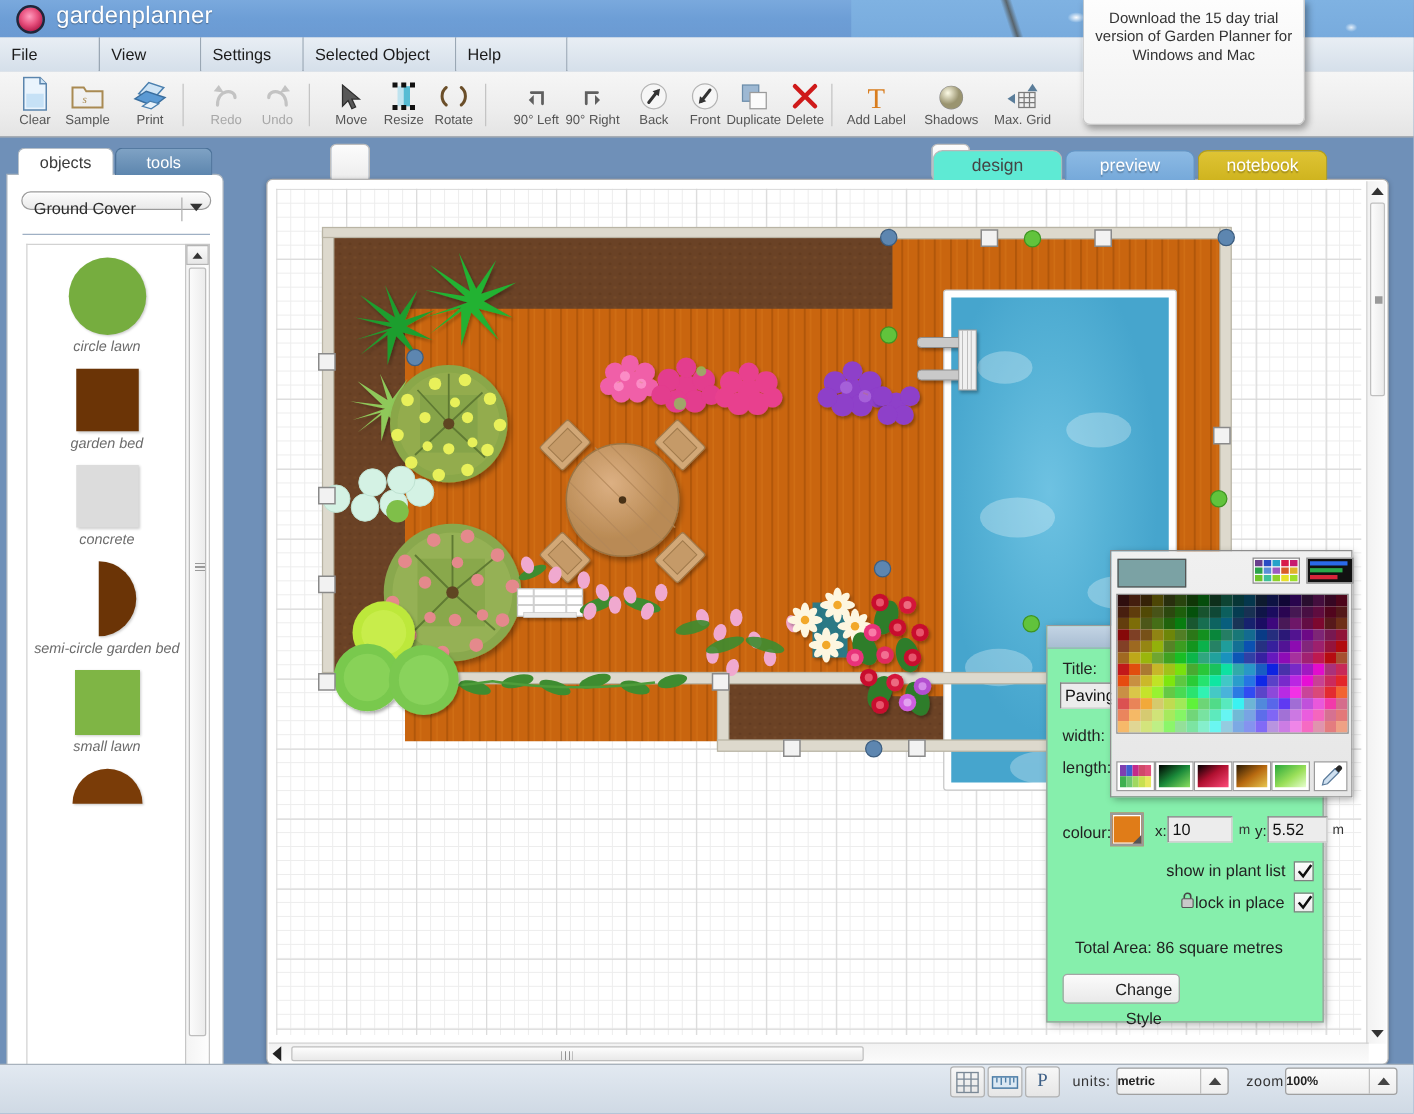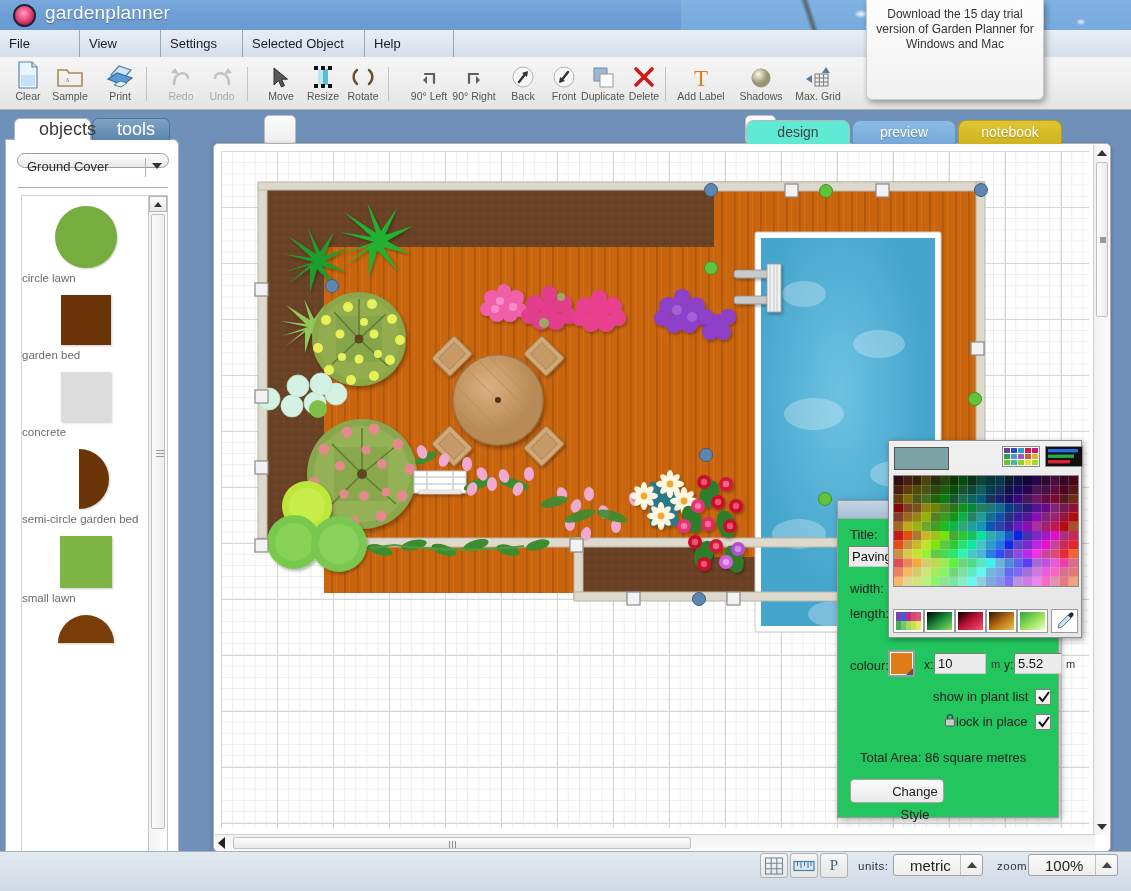--- a/index.html
+++ b/index.html
@@ -103,24 +103,23 @@
   #trial-text{
     margin-top:7px; font-size:12px; color:#333; line-height:15px;
   }
 
   
   #leftpanel{
     position:absolute; left:5px; top:118px; width:174px; height:765px;
   }
   .side-tab{
     position:absolute; top:0; height:22px; line-height:21px;
-    text-align:left; font-size:18px;
+    text-align:center; font-size:13px;
     border-radius:6px 6px 0 0;
     cursor:pointer;
-    padding-left:24px;
   }
   #tab-objects{
     left:9px; width:77px;
     background:#ffffff; color:#3a3a3a;
     border:1px solid #a9b3bd; border-bottom:none;
     z-index:3;
   }
   #tab-tools{
     left:87px; width:78px;
     background:linear-gradient(to bottom,#7fa2c4,#5d86ae);
@@ -151,21 +150,21 @@
   }
   #category-divider{
     position:absolute; right:22px; top:4px; width:1px; height:19px; background:#b0b0b0;
   }
   #cat-hr{ position:absolute; left:12px; top:47px; width:150px; height:1px; background:#9fb0c4;}
   #objlist{
     position:absolute; left:15px; top:55px; width:127px; height:675px;
     border:1px solid #d2d2d2; border-right:none;
     overflow:hidden; background:#fff;
   }
-  .obj-item{ width:127px; text-align:left; padding-top:10px; }
+  .obj-item{ width:127px; text-align:center; padding-top:10px;font-style:italic; }
   .obj-shape{ margin:0 auto; box-shadow:1px 1px 2px rgba(0,0,0,.2); }
   .obj-label{ font-size:11.5px; color:#6b6b6b; margin-top:4px; line-height:13px;}
   #obj-scroll-track{
     position:absolute; left:142px; top:55px; width:20px; height:675px;
     background:linear-gradient(to right,#f4f4f4,#fdfdfd);
     border:1px solid #c6c6c6;
   }
   .sb-arrow{
     position:absolute; left:0; width:18px; height:16px;
     background:linear-gradient(to bottom,#fbfbfb,#e7e7e7);
@@ -251,21 +250,21 @@
     border:1px solid #bfbfbf; border-radius:2px;
   }
   #hgrip{
     position:absolute; left:215px; top:3px; width:9px; height:7px;
     background:repeating-linear-gradient(to right,#8f8f8f 0 1px,transparent 1px 3px);
   }
 
   
   #propdlg{
     position:absolute; left:837px; top:500px; width:222px; height:318px;
-    background:#22c55e;
+    background:#86efac;
     border:1px solid #9a9a9a;
     box-shadow:2px 2px 7px rgba(0,0,0,.35);
     z-index:20;
   }
   #prop-titlebar{
     position:absolute; left:0; top:0; width:222px; height:18px;
     background:linear-gradient(to bottom,#c3d4e4,#a8bdd2);
     border-bottom:1px solid #9aa9b8;
   }
   .prop-lbl{ position:absolute; font-size:13px; color:#222; }
@@ -346,22 +345,22 @@
     background:linear-gradient(to bottom,#f7f7f7,#e6e6e6);
     border:1px solid #b2b2b2; border-radius:3px;
     display:flex; align-items:center; justify-content:center;
     cursor:pointer; z-index:30;
   }
   .sb-txt{ position:absolute; font-size:11.5px; color:#333; z-index:30; letter-spacing:.5px;}
   .sb-combo{
     position:absolute; height:22px;
     background:linear-gradient(to bottom,#fbfbfb,#eeeeee);
     border:1px solid #a0a0a0; border-radius:3px;
-    font-size:15px; color:#222; line-height:21px; padding-left:16px;
-    cursor:pointer; z-index:30;
+    font-size:10px; color:#222; line-height:21px; padding-left:0;
+    cursor:pointer; z-index:30;font-weight:bold;
   }
   .sb-combo-arrow{
     position:absolute; right:0; top:0; width:22px; height:20px;
     border-left:1px solid #c0c0c0;
     display:flex; align-items:center; justify-content:center;
   }
   .tri-up{ width:0;height:0;border-left:5px solid transparent;border-right:5px solid transparent;border-bottom:6px solid #444;}
 </style>
 </head>
 <body>

